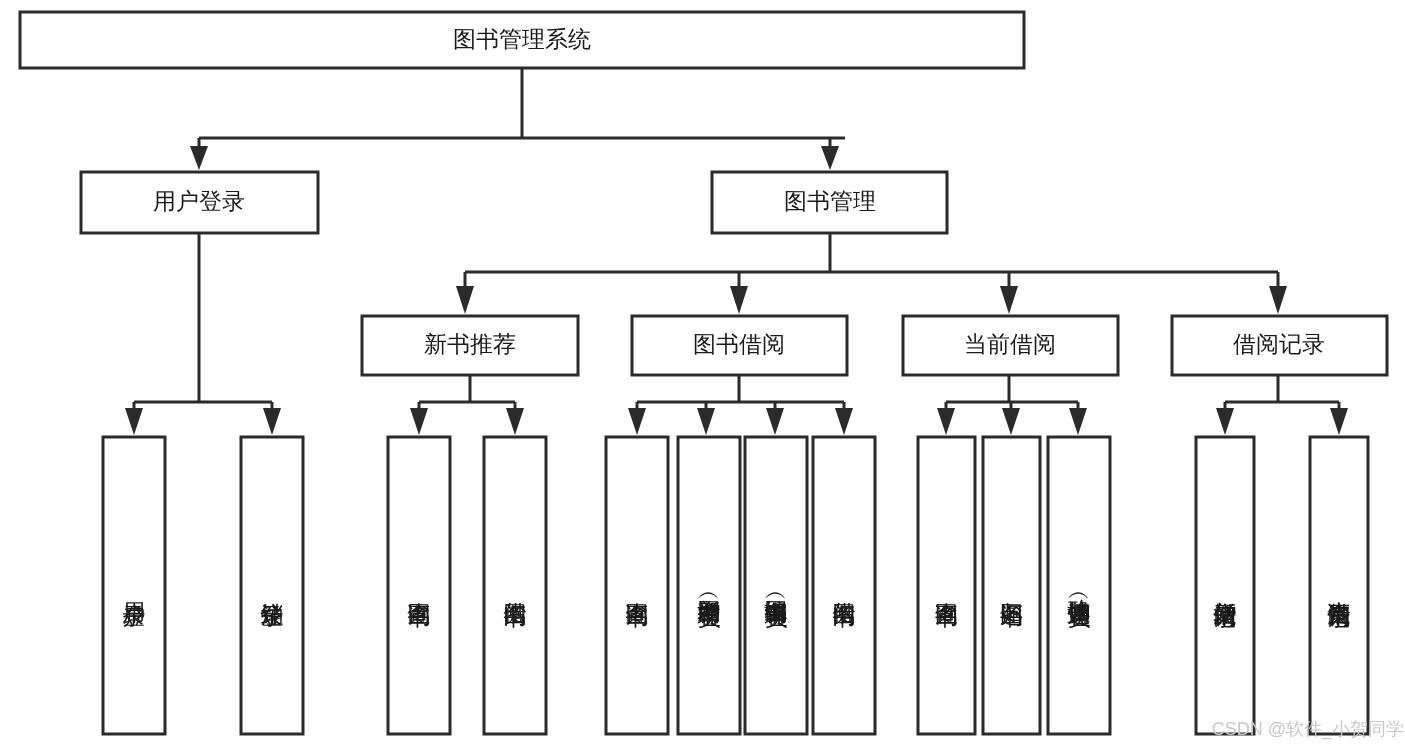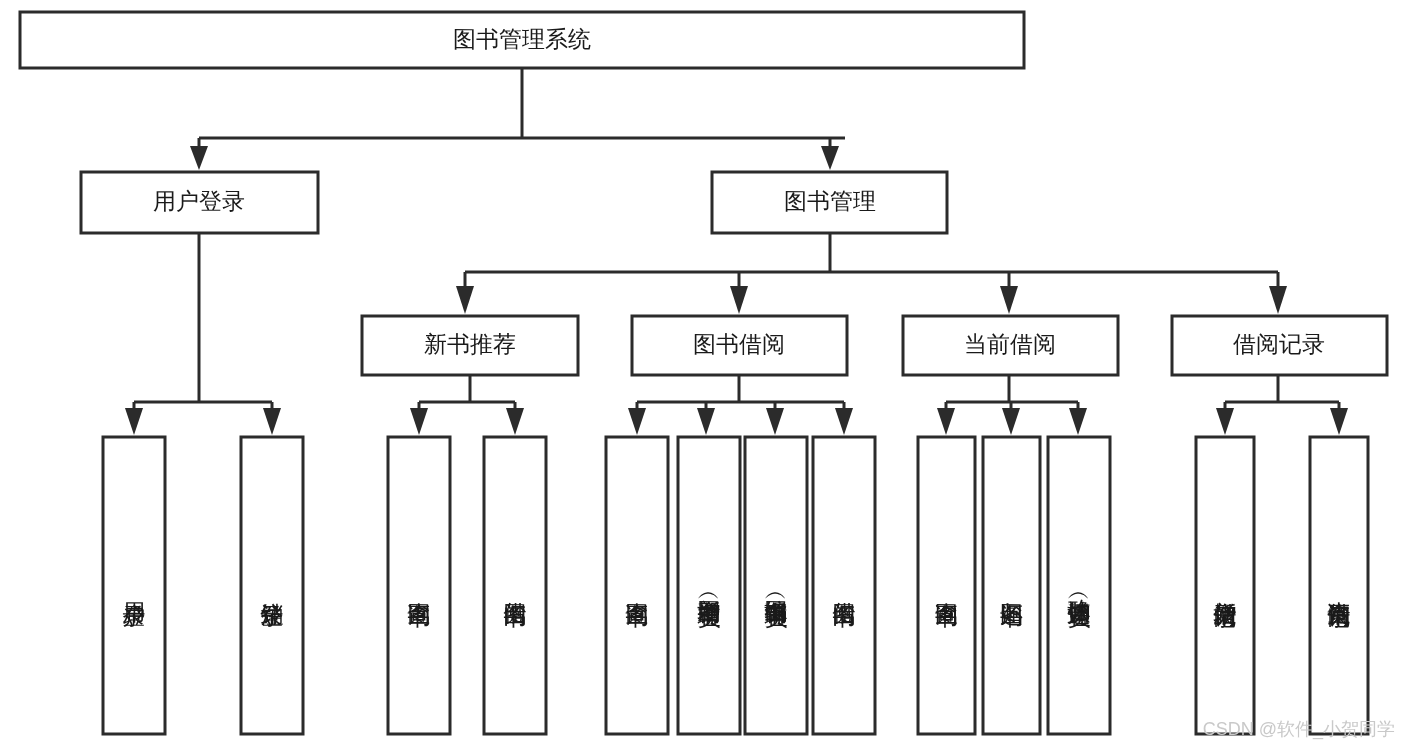--- a/index.html
+++ b/index.html
@@ -36,21 +36,21 @@
     stroke: #2b2b2b;
     stroke-width: 3;
     fill: none;
   }
   .arrow-head {
     fill: #2b2b2b;
     stroke: none;
   }
   .watermark {
     position: absolute;
-    right: 10px;
+    right: 1px;
     bottom: 6px;
     color: #c9c9c9;
     font-size: 18px;
     font-family: "Liberation Sans", "DejaVu Sans", sans-serif;
     white-space: nowrap;
     pointer-events: none;
   }
 </style>
 </head>
 <body>

